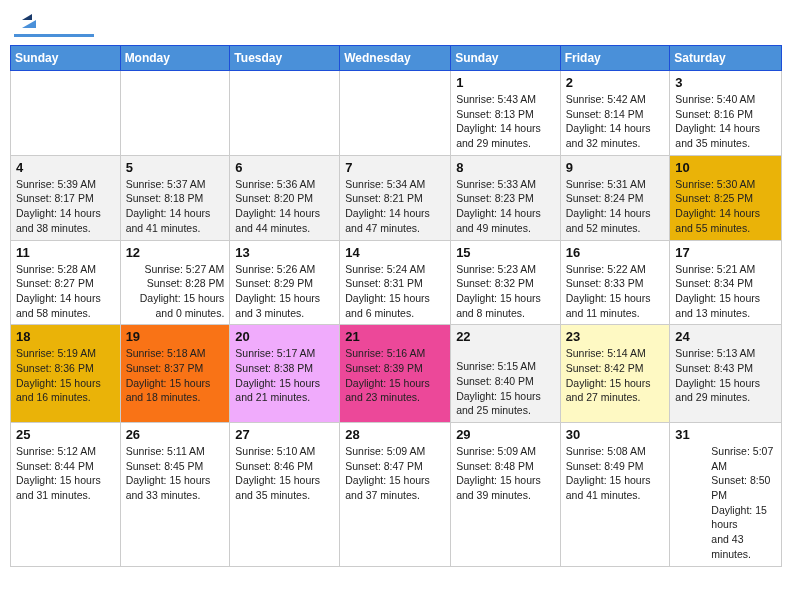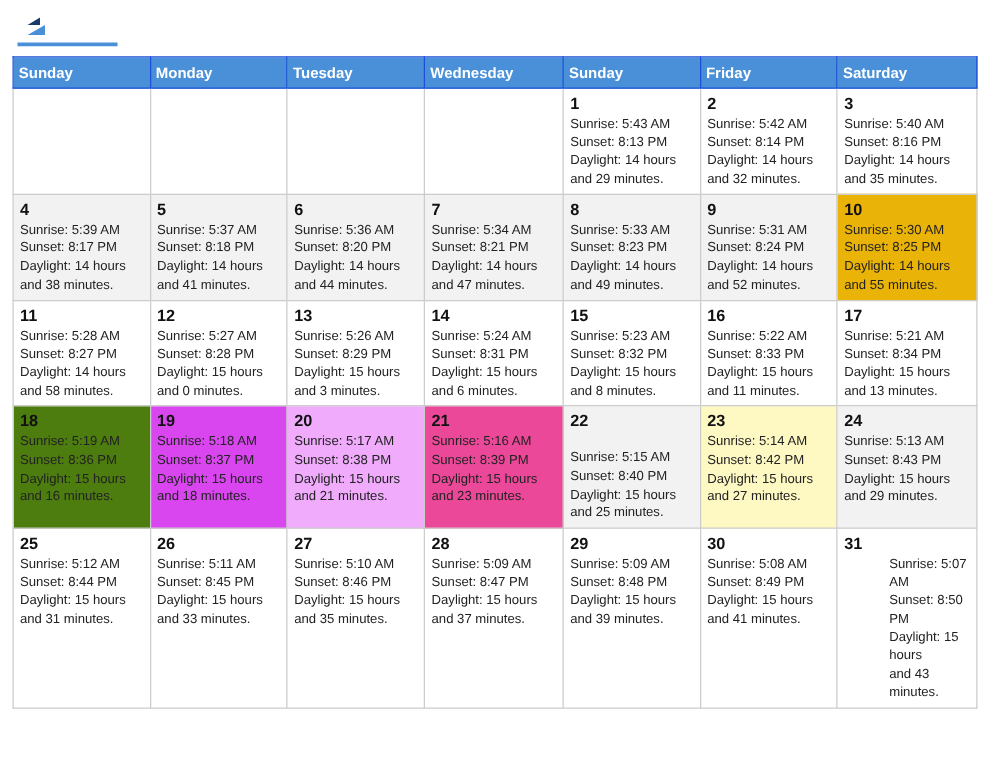--- a/index.html
+++ b/index.html
@@ -194,21 +194,21 @@
       <tr>
         <td>
           <div class="day-num">11</div>
           <div class="day-info" style="white-space: pre-line;">Sunrise: 5:28 AM
 Sunset: 8:27 PM
 Daylight: 14 hours
 and 58 minutes.</div>
         </td>
         <td>
           <div class="day-num">12</div>
-          <div class="day-info" style="white-space: pre-line;">Sunrise: 5:27 AM
+          <div class="day-info" style="white-space: pre-line; text-align: right;">Sunrise: 5:27 AM
 Sunset: 8:28 PM
 Daylight: 15 hours
 and 0 minutes.</div>
         </td>
         <td>
           <div class="day-num">13</div>
           <div class="day-info" style="white-space: pre-line;">Sunrise: 5:26 AM
 Sunset: 8:29 PM
 Daylight: 15 hours
 and 3 minutes.</div>
@@ -236,28 +236,28 @@
         </td>
         <td>
           <div class="day-num">17</div>
           <div class="day-info" style="white-space: pre-line;">Sunrise: 5:21 AM
 Sunset: 8:34 PM
 Daylight: 15 hours
 and 13 minutes.</div>
         </td>
       </tr>
       <tr>
-        <td style="background: #4d7c0f;">
+        <td style="background: #eab308;">
           <div class="day-num">18</div>
           <div class="day-info" style="white-space: pre-line;">Sunrise: 5:19 AM
 Sunset: 8:36 PM
 Daylight: 15 hours
 and 16 minutes.</div>
         </td>
-        <td style="background: #d946ef;">
+        <td style="background: #f97316;">
           <div class="day-num">19</div>
           <div class="day-info" style="white-space: pre-line;">Sunrise: 5:18 AM
 Sunset: 8:37 PM
 Daylight: 15 hours
 and 18 minutes.</div>
         </td>
         <td style="background: #f0abfc;">
           <div class="day-num">20</div>
           <div class="day-info" style="white-space: pre-line;">Sunrise: 5:17 AM
 Sunset: 8:38 PM

